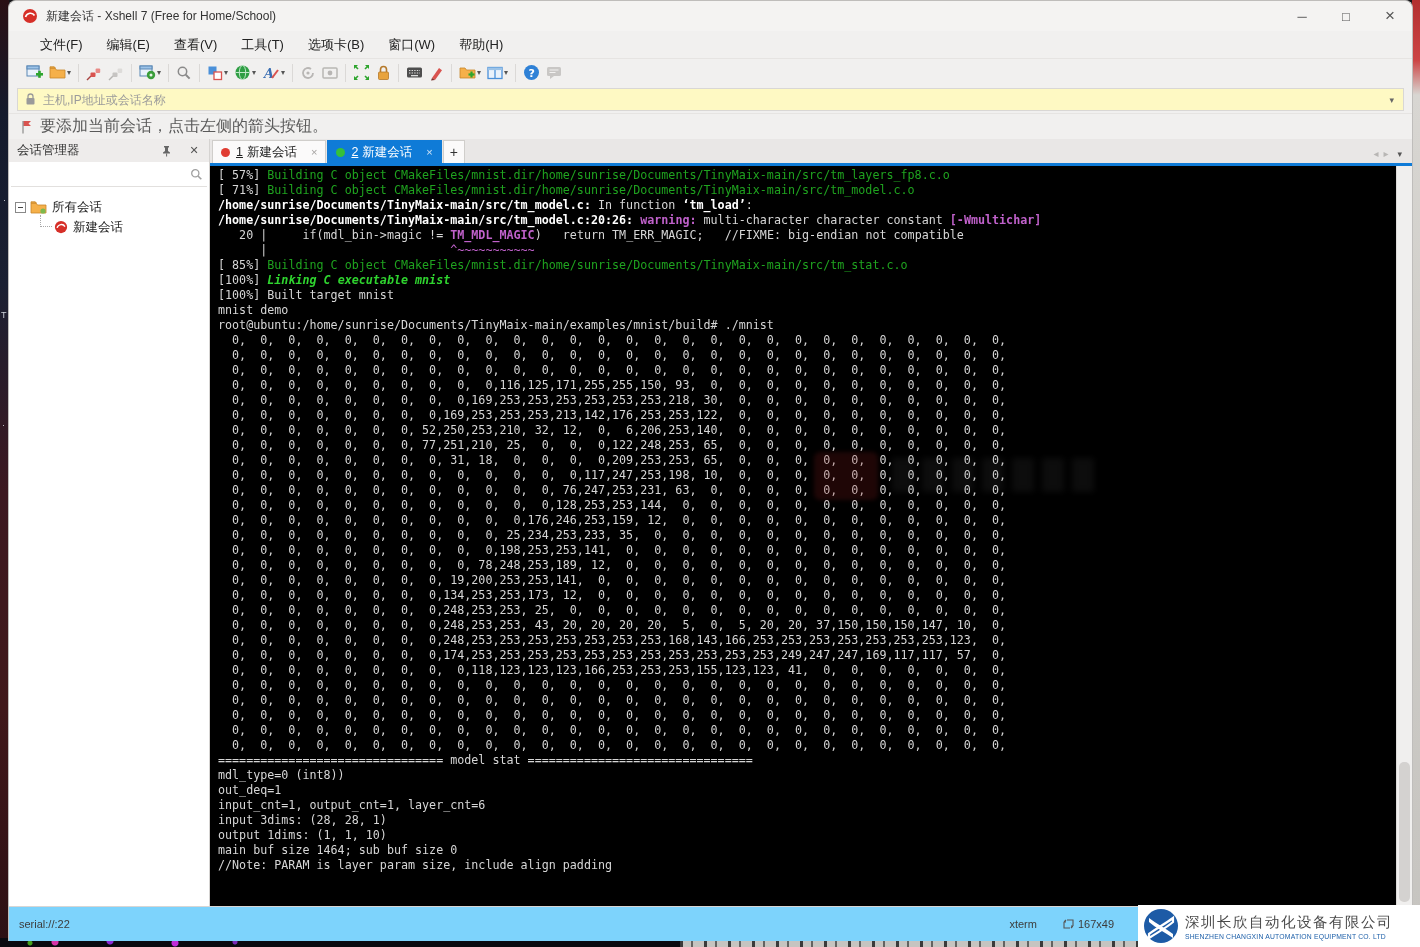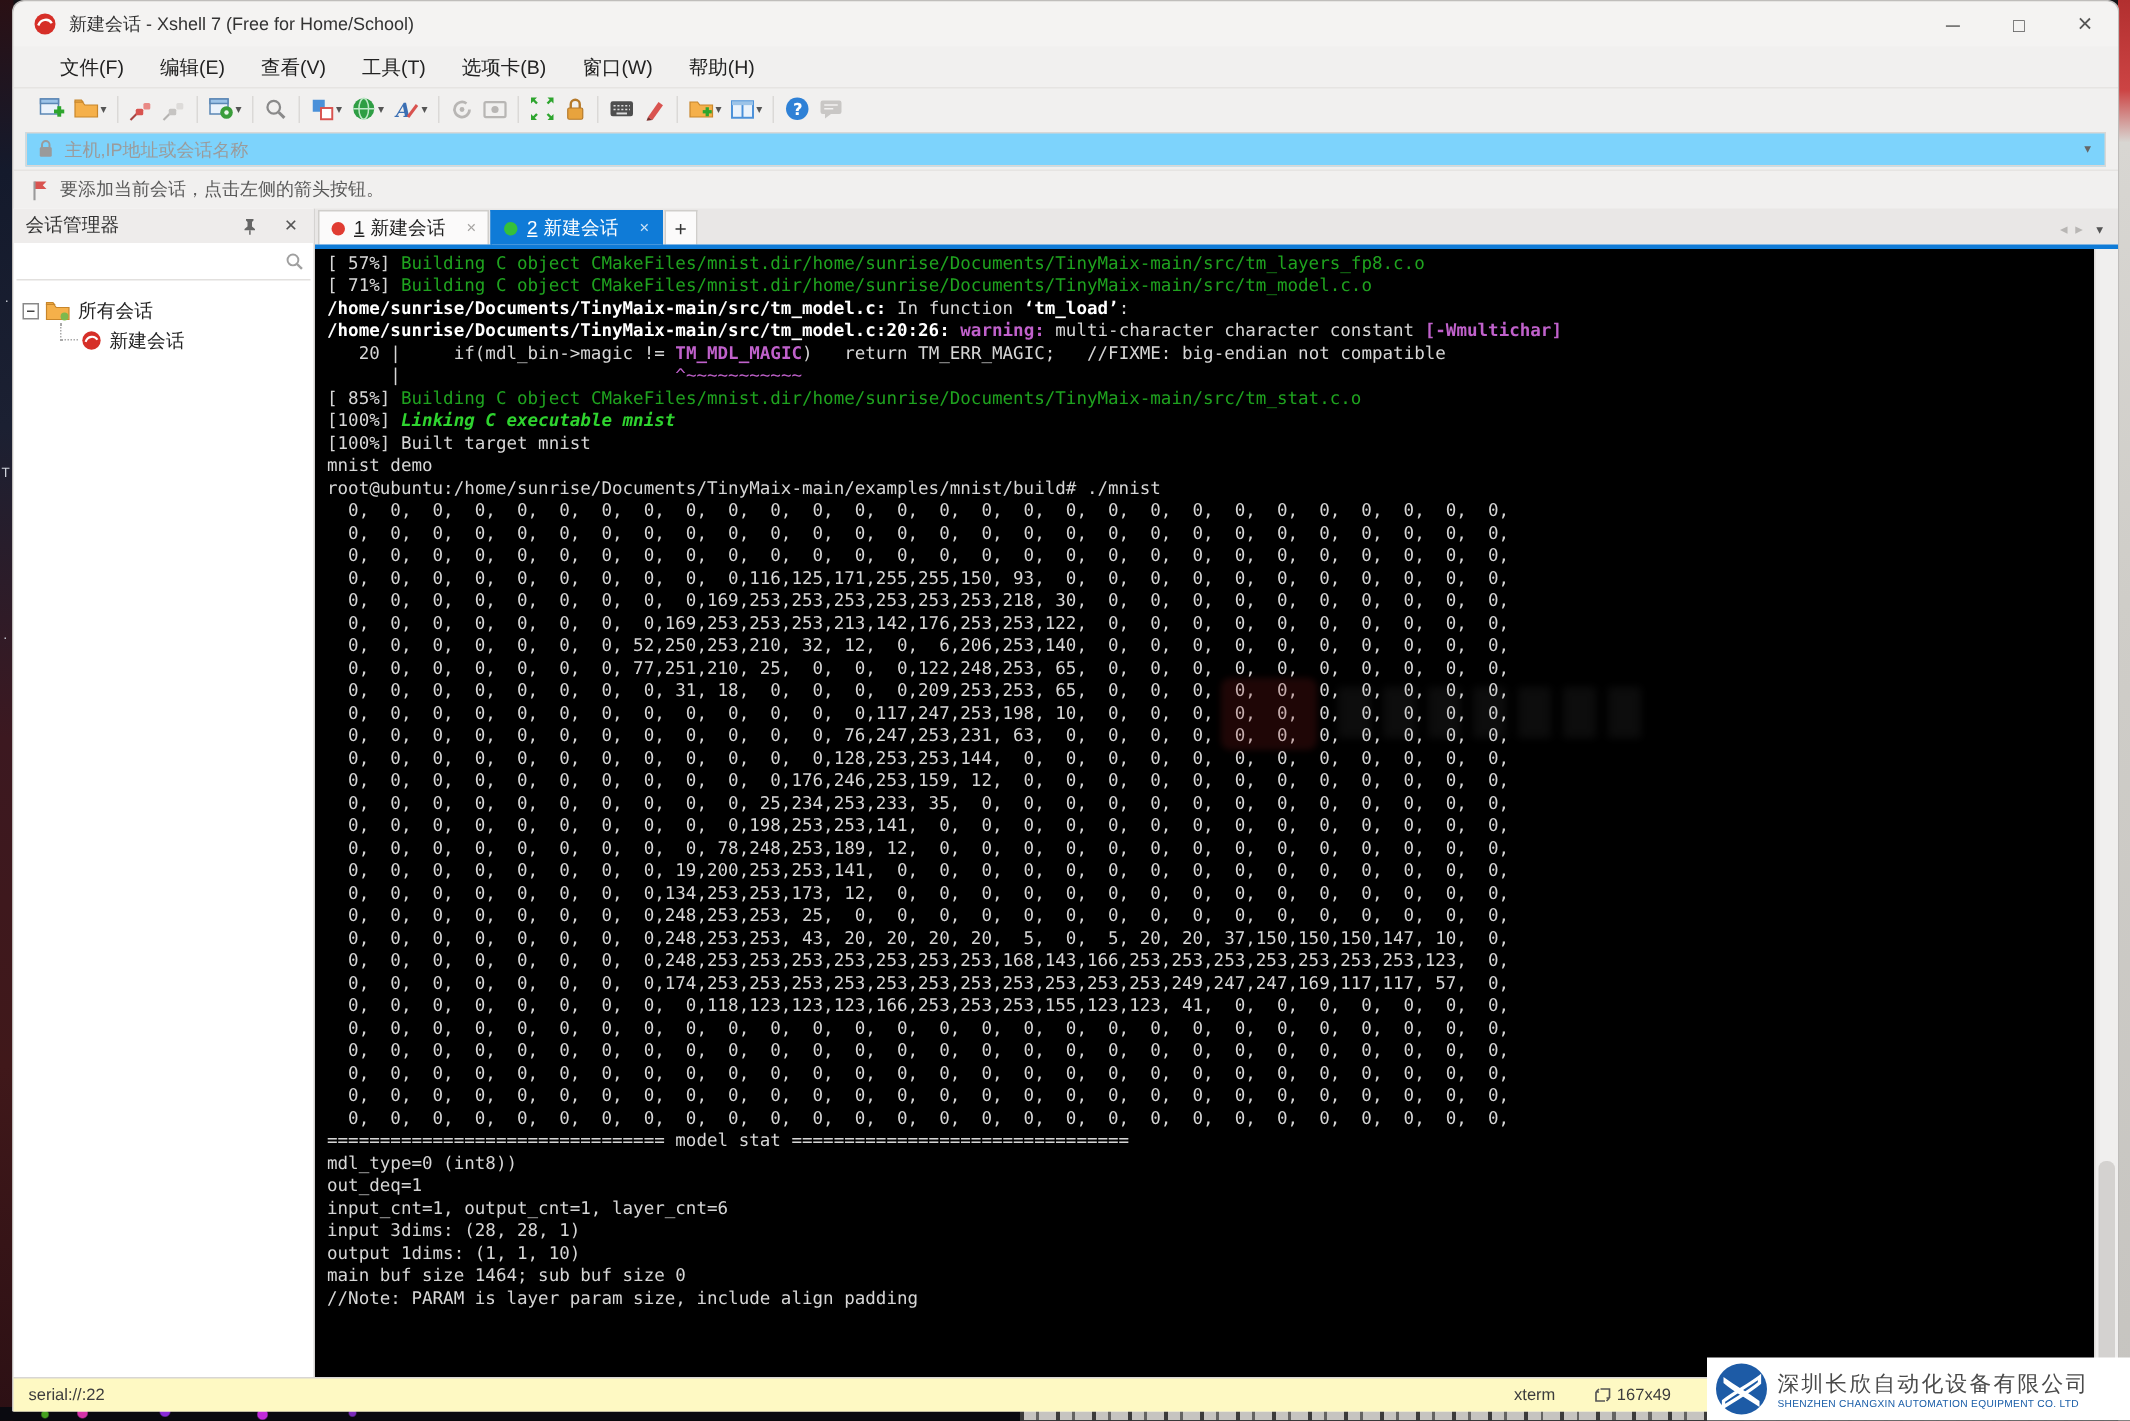--- a/index.html
+++ b/index.html
@@ -34,27 +34,27 @@
 
   .menu-bar { height:27px; display:flex; align-items:center; padding-left:20px; gap:2px; background:#f1f0ef; }
   .menu-item { font-size:13px; color:#222; padding:3px 11px; }
 
   .toolbar { height:28px; display:flex; align-items:center; padding-left:14px; background:#f1f0ef; border-top:1px solid #e6e4e2; }
   .tbi { height:24px; display:flex; align-items:center; justify-content:center; padding:0 3px; }
   .tbc { font-size:8px; color:#555; margin-left:1px; }
   .tbsep { width:1px; height:18px; background:#dbd9d7; margin:0 4px; }
 
   .address-bar { height:27px; display:flex; align-items:center; padding:0 8px; background:#f1f0ef; }
-  .address-field { flex:1; height:23px; background:#7dd3fc; border:1px solid #d9d7d5; display:flex; align-items:center; padding:0 7px; }
+  .address-field { flex:1; height:23px; background:#fef9c3; border:1px solid #d9d7d5; display:flex; align-items:center; padding:0 7px; }
   .address-input { flex:1; border:none; outline:none; background:transparent; font-size:12px; color:#444; margin-left:7px; font-family:inherit; }
   .address-input::placeholder { color:#9b9b9b; opacity:1; }
   .address-caret { color:#666; font-size:9px; padding:0 2px; }
 
   .info-bar { height:26px; display:flex; align-items:center; padding-left:12px; background:#f1f0ef; border-top:1px solid #e6e4e2; }
-  .info-text { font-size:12px; color:#5a5a5a; margin-left:7px; }
+  .info-text { font-size:16px; color:#5a5a5a; margin-left:7px; }
 
   .main-row { flex:1; display:flex; min-height:0; }
 
   
   .session-panel { width:201px; background:#fff; border-right:1px solid #d5d3d1; display:flex; flex-direction:column; }
   .sp-header { height:23px; background:#eeecEB; background:#eeeceb; display:flex; align-items:center; padding:0 6px 0 8px;gap:10px; }
   .sp-title { font-size:12.5px; color:#333; flex:1; }
   .sp-ico { width:18px; height:18px; display:flex; align-items:center; justify-content:center; color:#555; font-size:11px; }
   .sp-search { height:24px; margin:1px 2px 0 2px; background:#fff; border-bottom:1px solid #e2e0de; display:flex; align-items:center; padding:0 4px; }
   .sp-search input { flex:1; border:none; outline:none; font-size:12px; font-family:inherit; }
@@ -92,21 +92,21 @@
   .c-m { color:#c061cb; }
   .c-M { color:#c061cb; font-weight:bold; }
 
   .watermark { position:absolute; left:604px; top:278px; width:300px; height:60px; opacity:.22; pointer-events:none; }
   .wm-seal { position:absolute; left:0; top:8px; width:64px; height:48px; background:#8d1f1f; border-radius:6px; filter:blur(2px); }
   .wm-txt { position:absolute; left:78px; top:14px; width:210px; height:34px; background:repeating-linear-gradient(90deg,#777 0 22px,transparent 22px 30px); filter:blur(3px); opacity:.5; }
 
   .term-scrollbar { width:16px; background:#f0efee; border-left:1px solid #dcdad8; position:relative; }
   .term-thumb { position:absolute; left:2px; right:2px; bottom:4px; height:140px; background:#d4d2d0; border-radius:5px; }
 
-  .status-bar { height:23px; background:#fef9c3; border-top:1px solid #d8d6d4; display:flex; align-items:center; font-size:11px; color:#3c3c3c; padding:0 10px; }
+  .status-bar { height:35px; background:#7dd3fc; border-top:1px solid #d8d6d4; display:flex; align-items:center; font-size:11px; color:#3c3c3c; padding:0 10px; }
   .sb-left { flex:1; }
   .sb-item { margin-right:26px; display:flex; align-items:center; gap:4px; }
   .sb-gap { width:262px; }
 
   
   .logo-box { position:absolute; left:1138px; top:905px; width:282px; height:42px; background:#fff; display:flex; align-items:center; padding-left:5px; }
   .logo-text { margin-left:6px; }
   .logo-cn { font-size:14.5px; color:#4a4a4a; letter-spacing:1.5px; white-space:nowrap; }
   .logo-en { font-size:6.8px; color:#1b5ea8; letter-spacing:.2px; white-space:nowrap; margin-top:1px; }
 </style>

